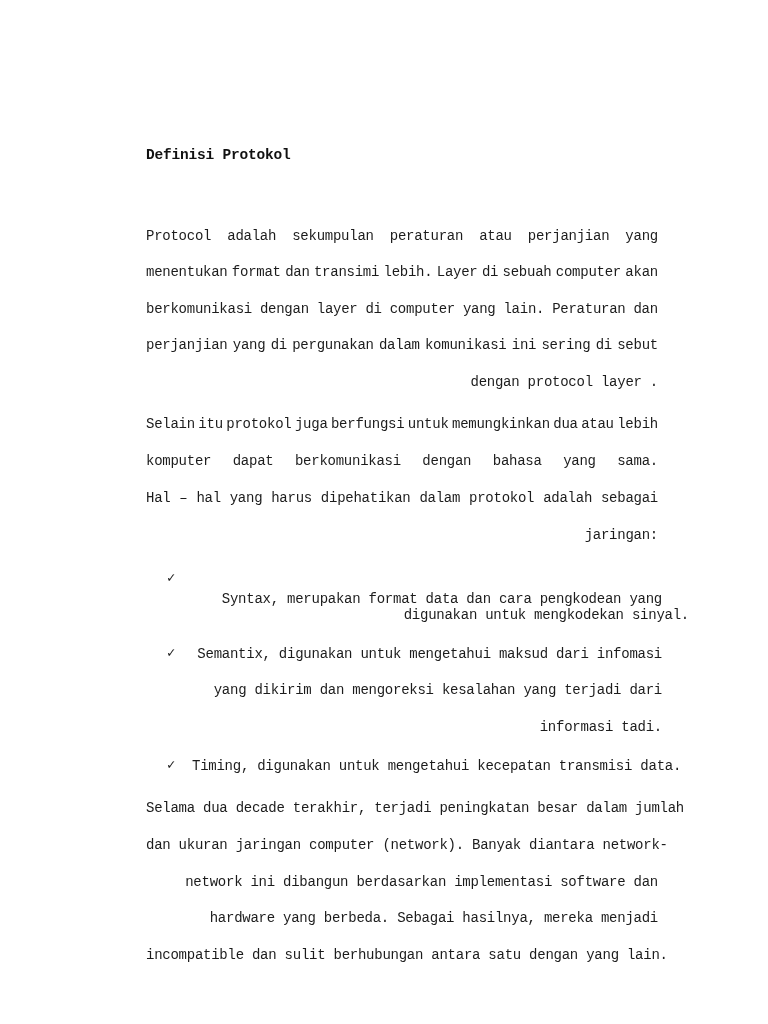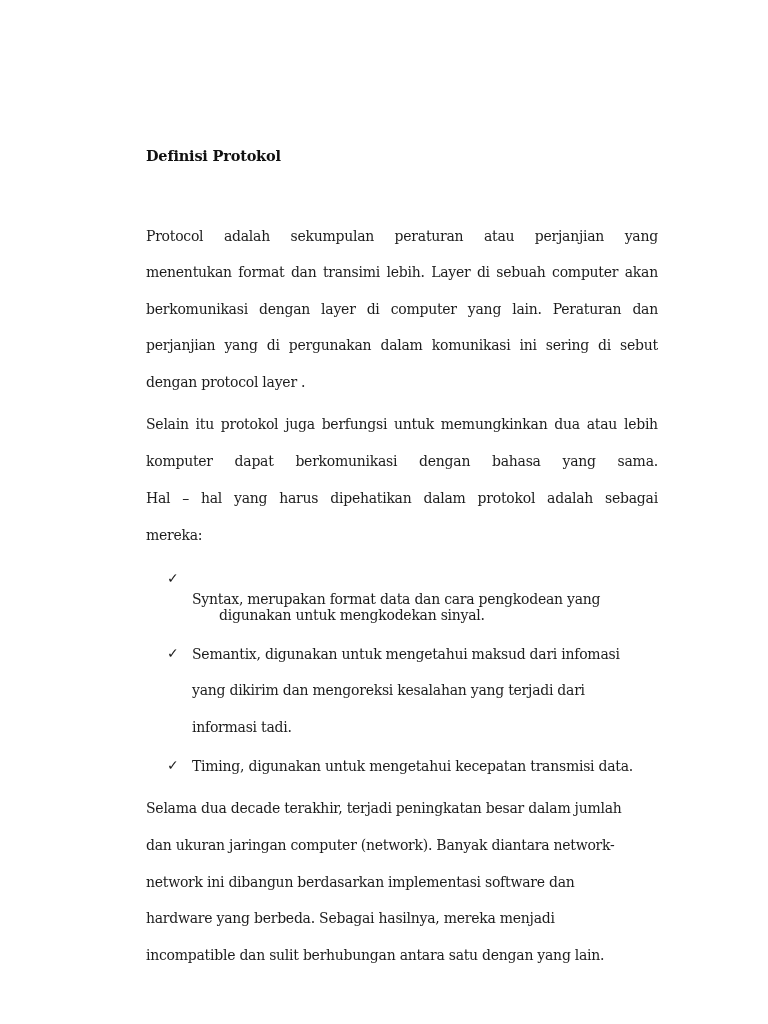--- a/index.html
+++ b/index.html
@@ -13,39 +13,41 @@
       position: relative;
       overflow: hidden;
       font-family: "DejaVu Serif", "Liberation Serif", serif;
       color: #1a1a1a;
     }
     .page {
       position: absolute;
       left: 0; top: 0;
       width: 640px; height: 1024px;
       background: #ffffff;
+      font-family: Liberation Mono, monospace;
     }
     .heading {
       position: absolute;
       left: 146px;
       top: 147px;
       font-size: 14.5px;
       font-weight: bold;
       letter-spacing: -0.2px;
       color: #111;
     }
     .line {
       position: absolute;
       left: 146px;
       width: 512px;
       font-size: 14px;
       line-height: 20px;
       white-space: nowrap;
       color: #1c1c1c;
       letter-spacing: -0.25px;
+      text-align: right;
     }
     .justify {
       display: flex;
       justify-content: space-between;
     }
     .bullet-line {
       left: 192px;
       width: 470px;
     }
     .check {
@@ -138,21 +140,21 @@
       <span>–</span>
       <span>hal</span>
       <span>yang</span>
       <span>harus</span>
       <span>dipehatikan</span>
       <span>dalam</span>
       <span>protokol</span>
       <span>adalah</span>
       <span>sebagai</span>
     </div>
-    <div class="line" style="top:525px;">mereka:</div>
+    <div class="line" style="top:525px;">jaringan:</div>
   </div>
 
   <div>
 
     <div>
       <span class="check" style="top:568px;">✓</span>
       <div class="line bullet-line" style="top:569px;margin-top:20px;">Syntax, merupakan format data dan cara pengkodean yang</div>
       <div class="line bullet-line" style="top:605px;margin-left:27px;">digunakan untuk mengkodekan sinyal.</div>
     </div>
 

